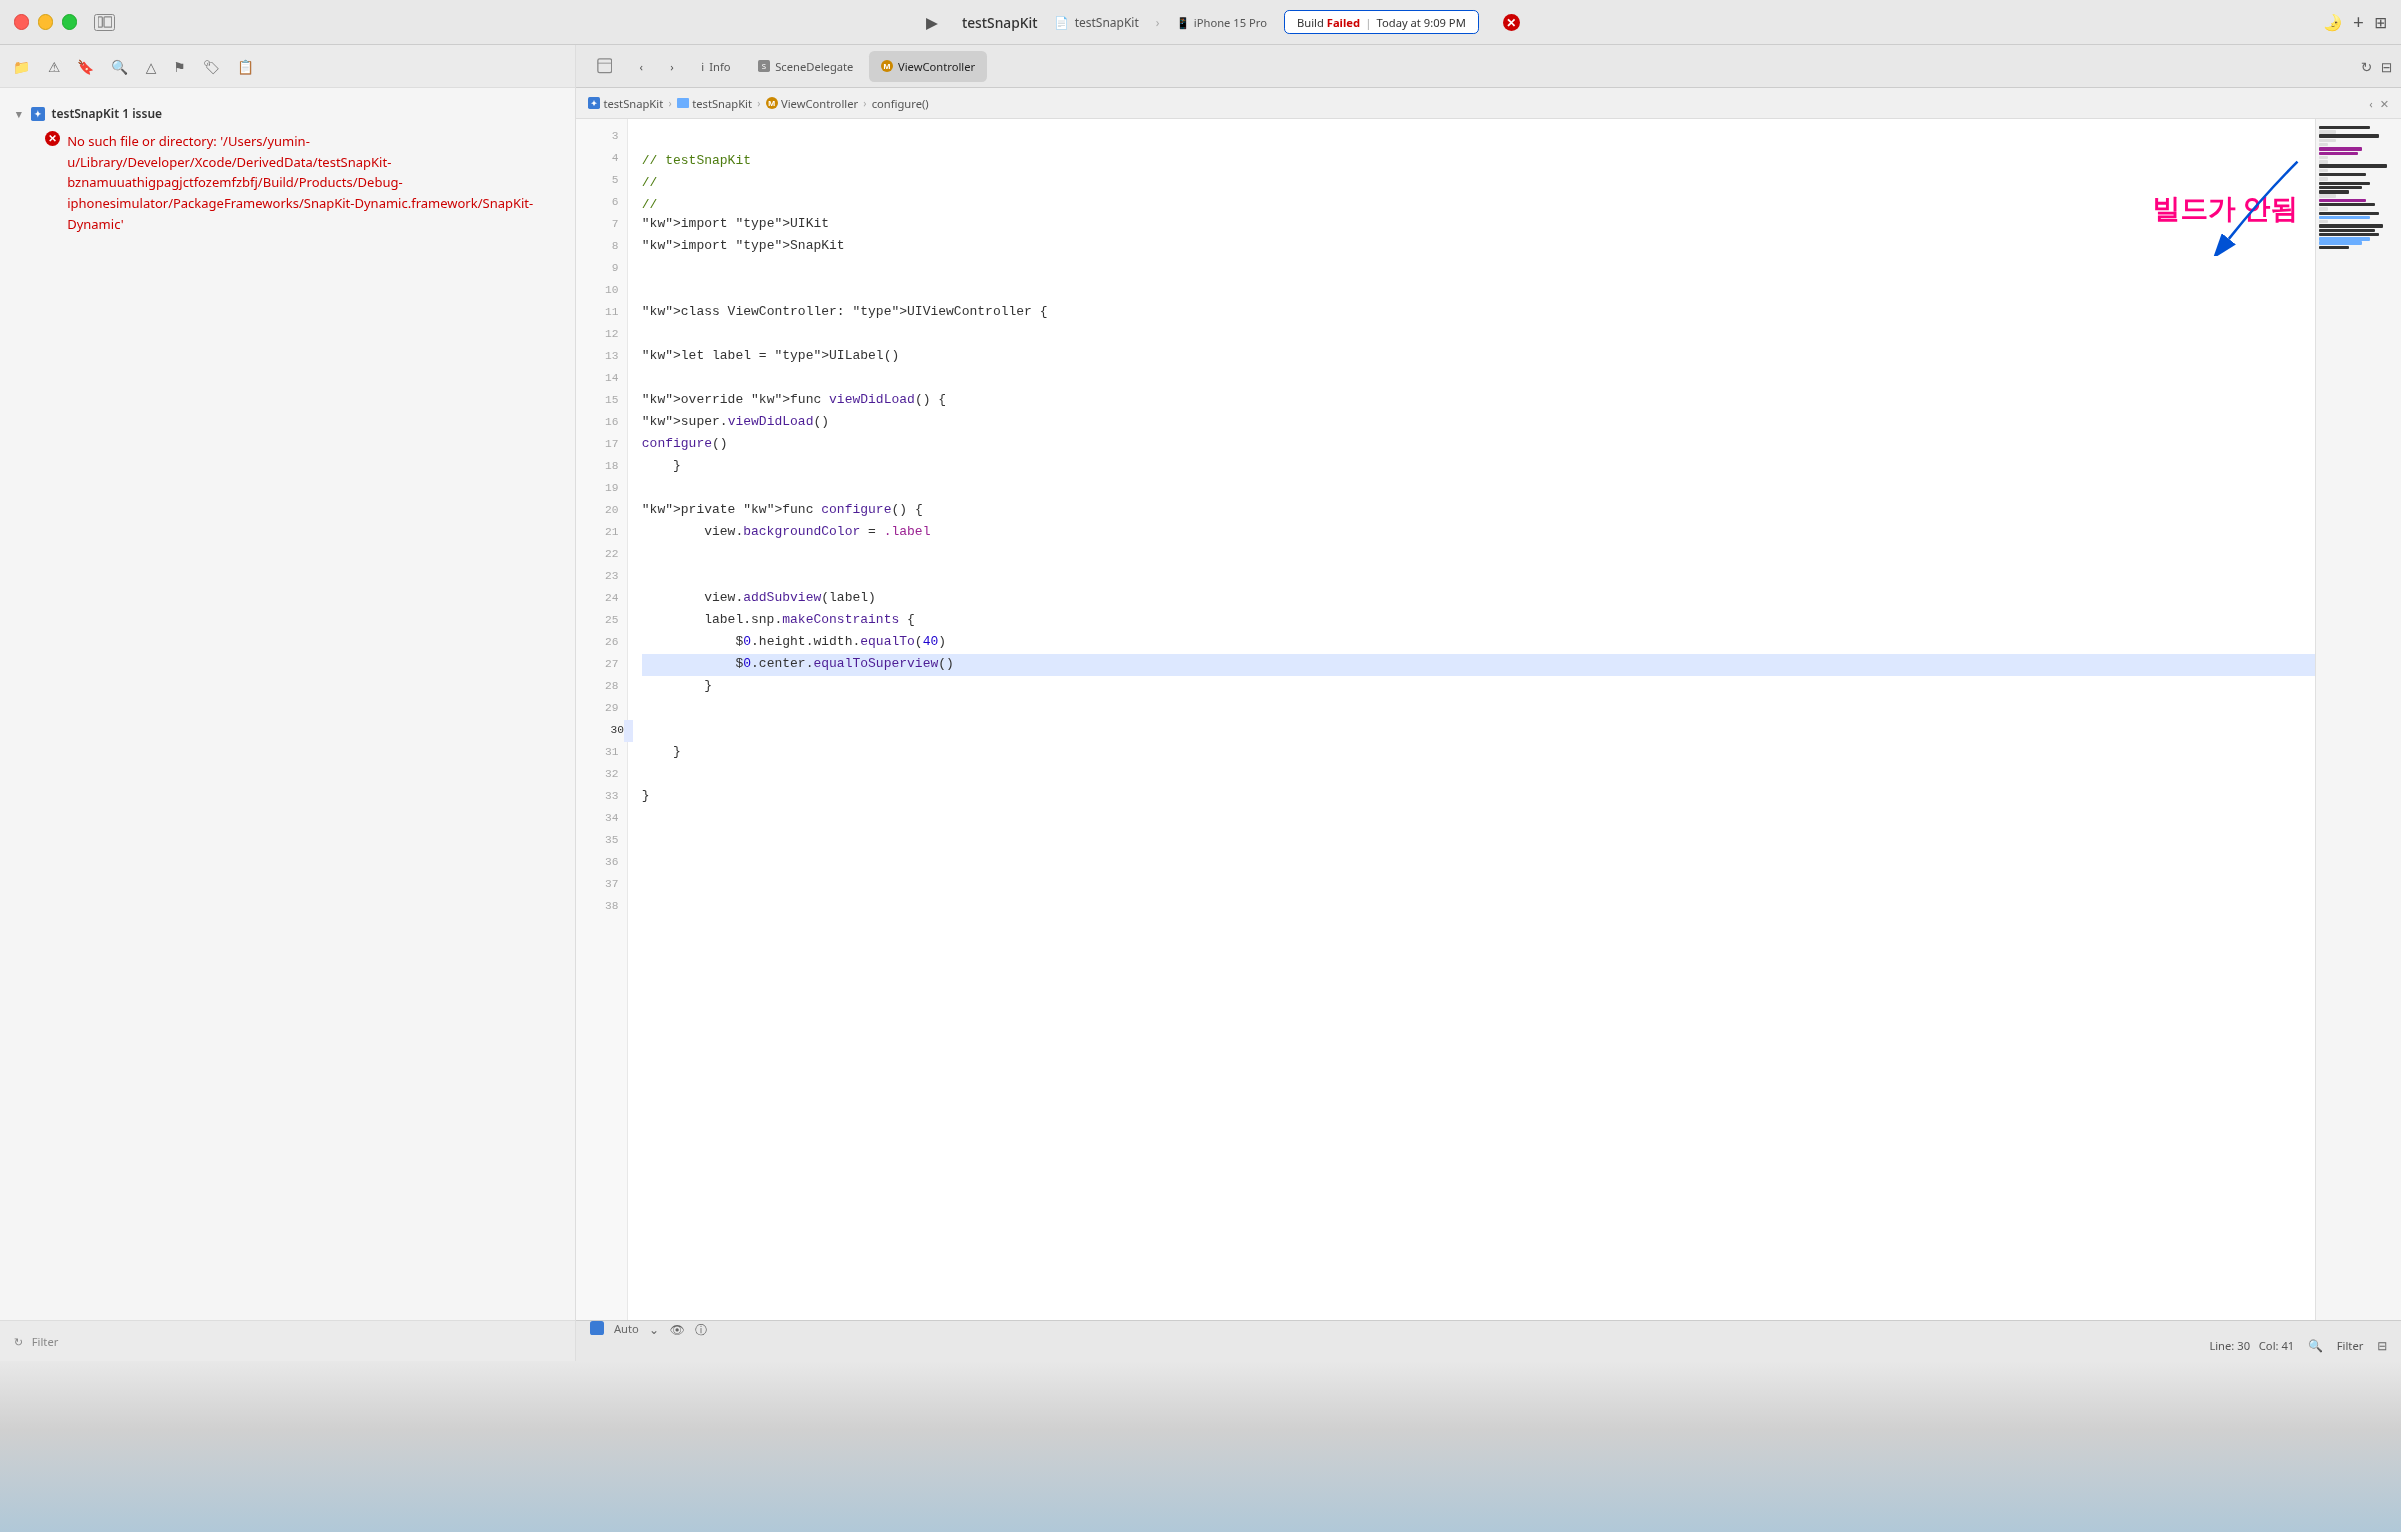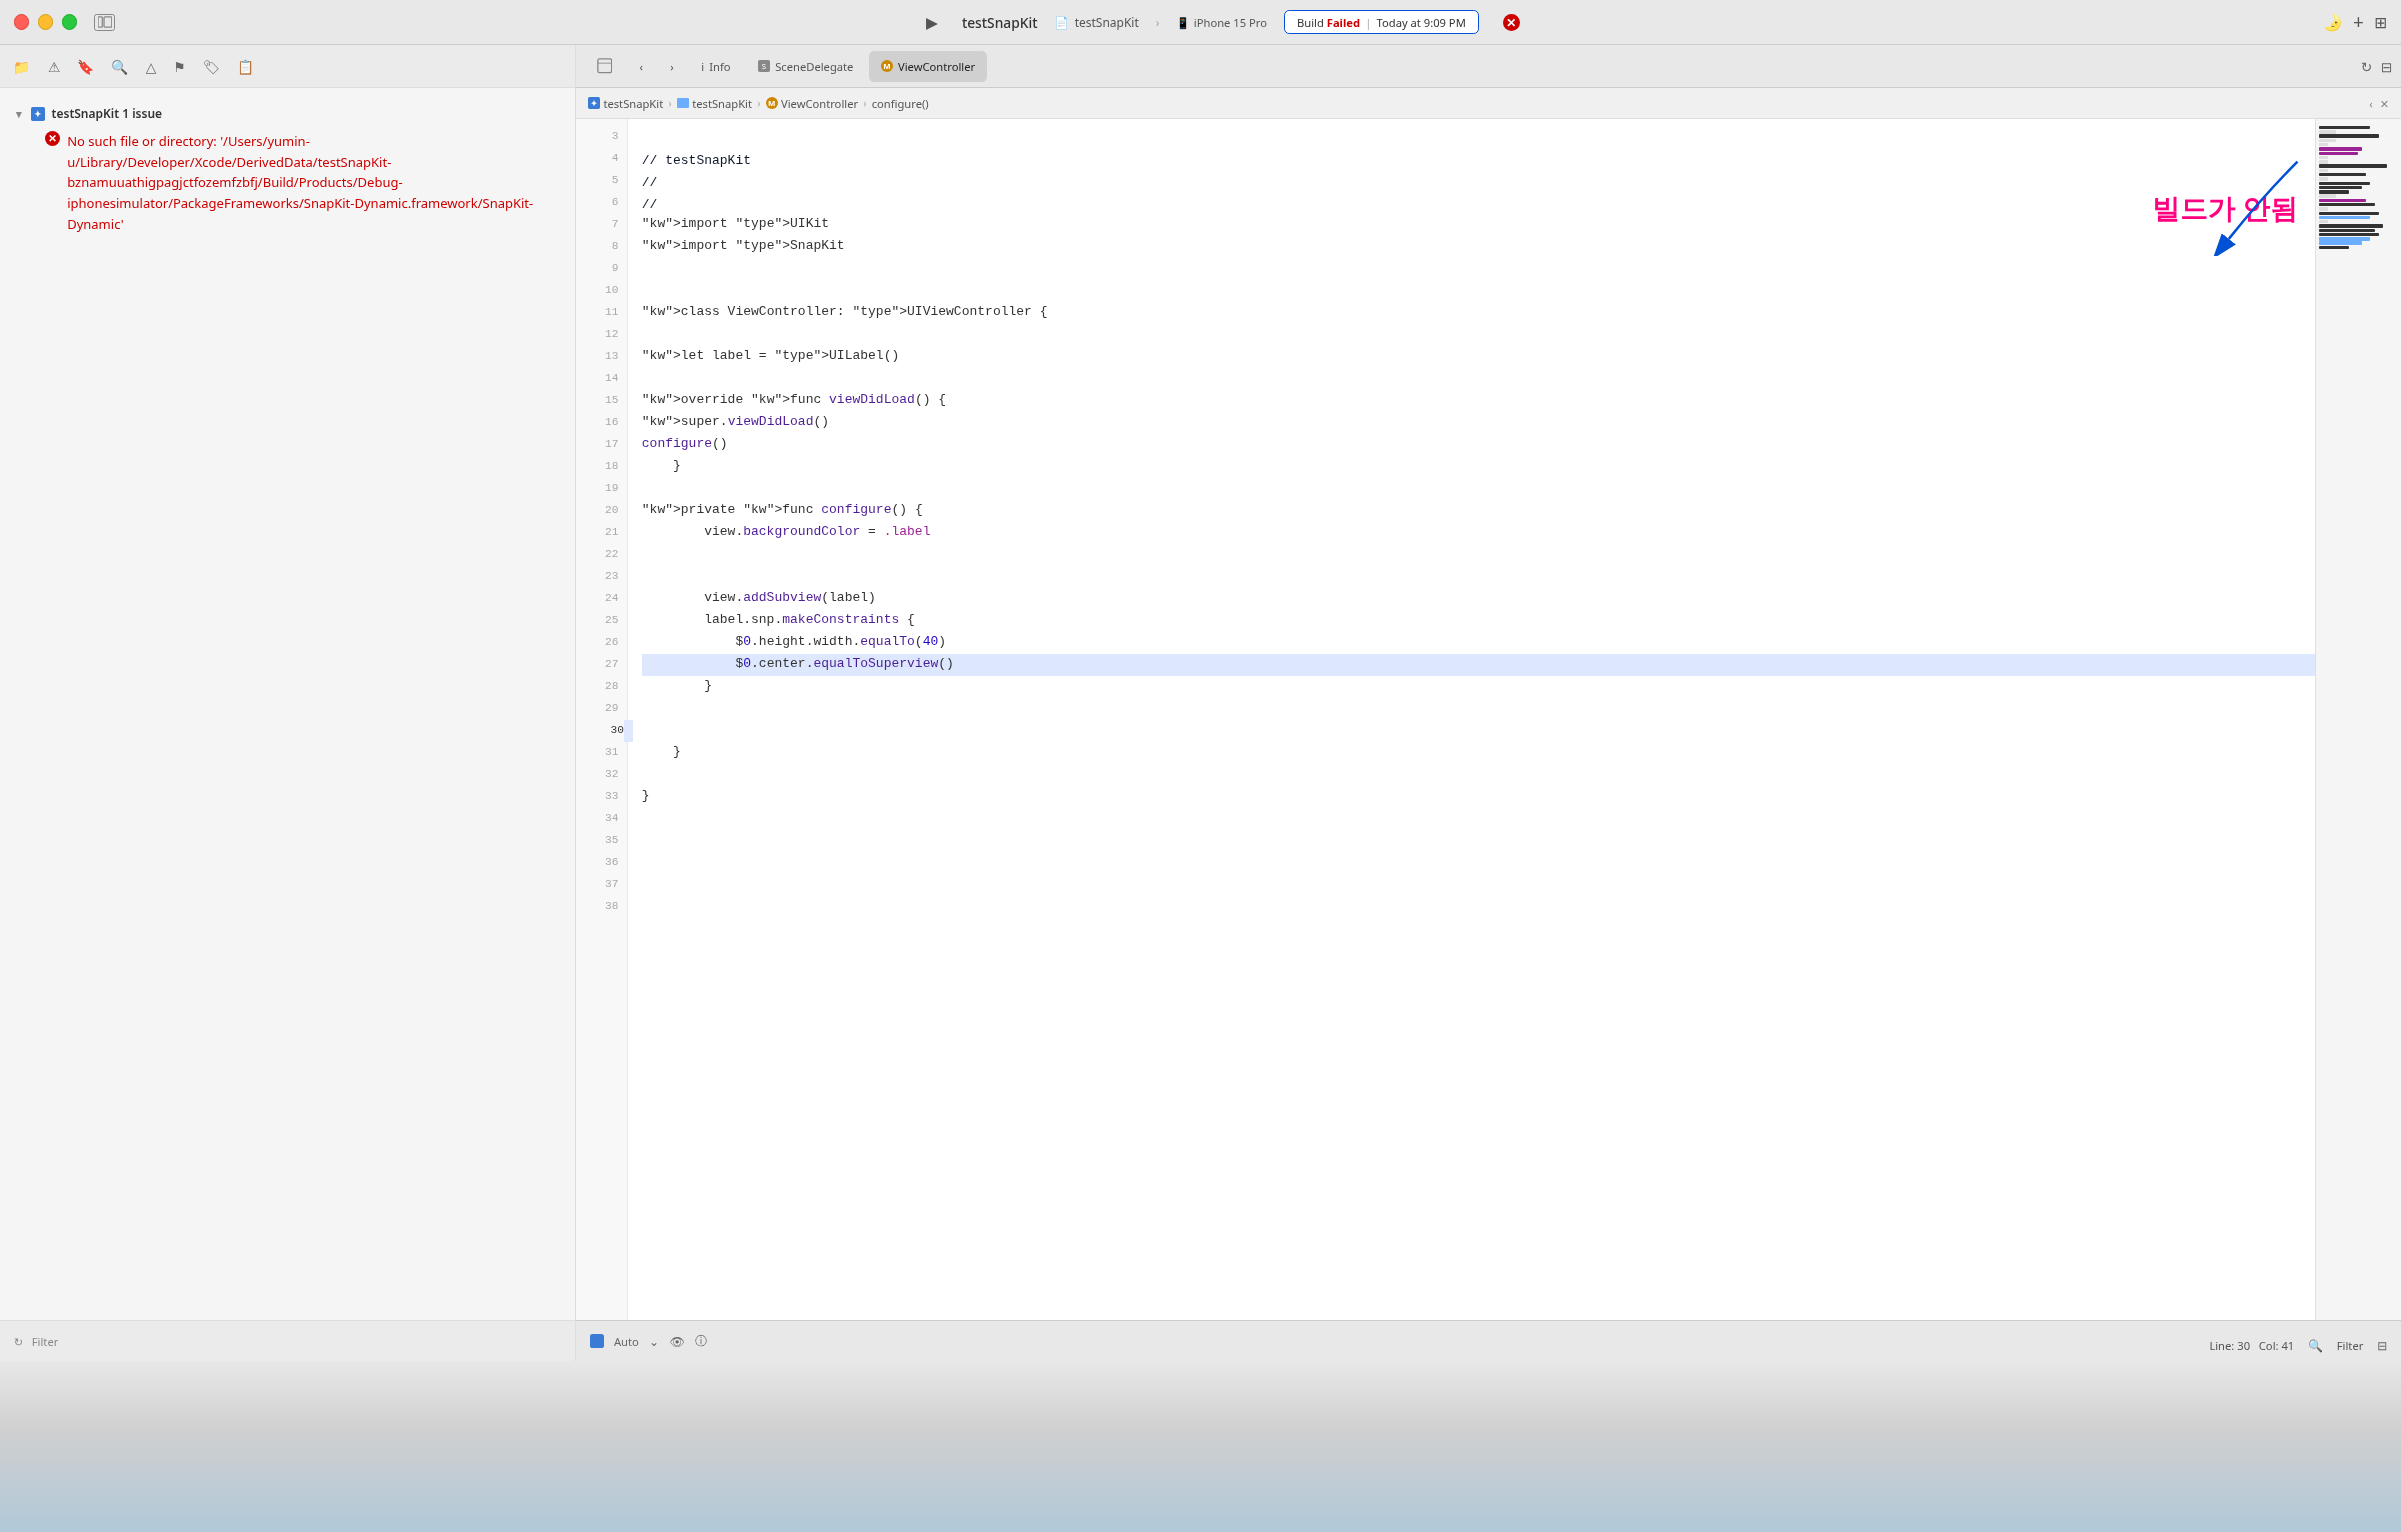--- a/index.html
+++ b/index.html
@@ -342,21 +342,21 @@
       white-space: pre;
     }
     .code-line.highlighted {
       background: #dde8ff;
     }
 
     
     .kw { color: #9b2393; font-weight: 500; }
     .func { color: #4c1d95; }
     .str { color: #c41a16; }
-    .comment { color: #0f172a; margin-top: 48px; }
+    .comment { color: #4d7c0f; margin-top: 48px; }
     .num { color: #1c00cf; }
 
     
     .editor-wrapper {
       position: relative;
       flex: 1;
       display: flex;
       flex-direction: column;
       overflow: hidden;
     }
@@ -397,21 +397,20 @@
     .minimap-line.ml-blue { background: #6baeff; }
     .minimap-line.ml-purple { background: #9b2393; }
     .minimap-line.ml-dark { background: #333; }
 
     
     .statusbar {
       height: 41px;
       background: #e8e8e8;
       border-top: 0.9px solid #ccc;
       display: flex;
-      align-items: center;
       padding: 0 13.8px;
       gap: 10.3px;
       flex-shrink: 0;
     }
     .status-dot {
       width: 13.8px;
       height: 13.8px;
       background: #3a7bd5;
       border-radius: 2.6px;
     }

